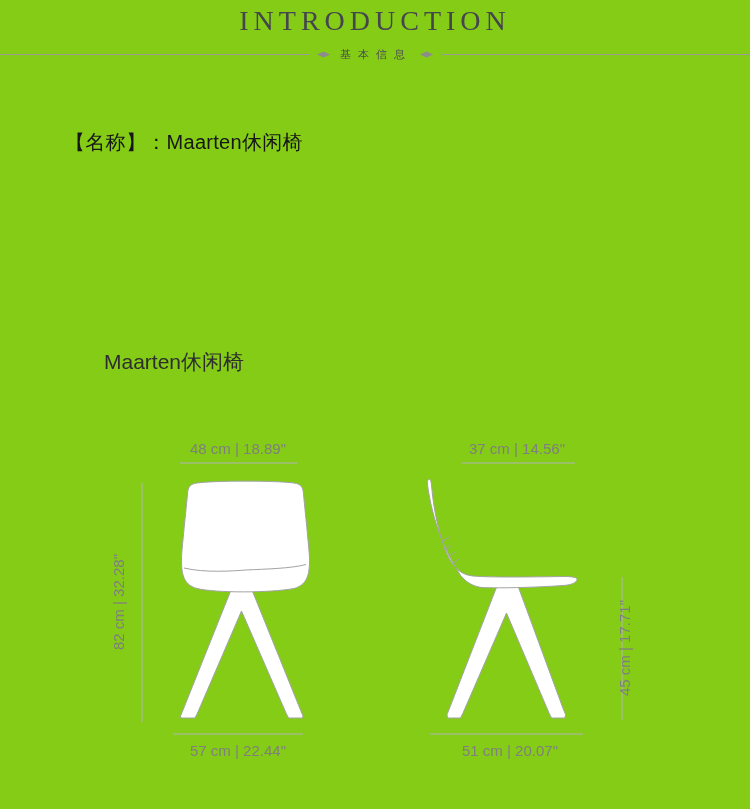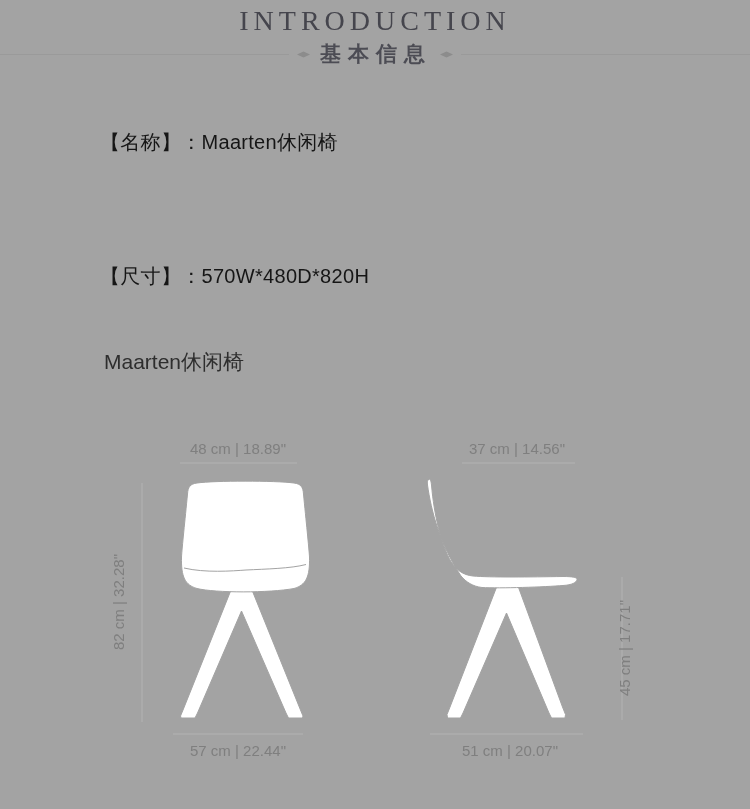--- a/index.html
+++ b/index.html
@@ -2,50 +2,50 @@
 <html><head>
 <meta charset="utf-8">
 <style>
   html,body{margin:0;padding:0;}
   body{
     width:750px;height:809px;
     background:#ffffff;
     font-family:"Liberation Sans", sans-serif;
     position:relative;overflow:hidden;
   }
-  .page{position:absolute;inset:0;background:#a3a3a3;}
+  .page{position:absolute;inset:0;background:#84cc16;}
 
   
   .intro-title{
     position:absolute;top:5px;left:0;right:0;
     text-align:center;
     font-family:"Liberation Serif", serif;
     font-size:28px;font-weight:400;
     letter-spacing:5px;
     color:#45454d;
   }
   .divider{
     position:absolute;top:44px;left:0;right:0;height:20px;
     display:flex;align-items:center;
   }
   .div-line{flex:1;height:1px;background:#9a9a9a;}
   .div-arrow{flex:0 0 auto;margin:0 8px;display:block;}
   .subtitle{
     flex:0 0 auto;
-    font-size:21px;font-weight:700;
+    font-size:11px;font-weight:400;
     letter-spacing:7px;text-indent:2px;
     color:#4c4c54;
     white-space:nowrap;
   }
 
   
   .info-row{
     position:absolute;left:65px;
     font-size:20px;color:#161616;
-    white-space:nowrap;letter-spacing:0.3px;margin-left:35px;
+    white-space:nowrap;letter-spacing:0.3px;
   }
   .row-0{top:129px}
   .row-1{top:173px}
   .row-2{top:218px}
   .row-3{top:263px}
 
   .product-name{
     position:absolute;left:104px;top:348px;
     font-size:21px;color:#2e2e2e;
     white-space:nowrap;
@@ -75,23 +75,20 @@
     </svg>
     <div class="subtitle">基本信息</div>
     <svg class="div-arrow" width="13" height="7" viewBox="0 0 13 7">
       <polygon points="0,3.5 6.5,0.4 13,3.5 6.5,6.6" fill="#8c8c8c"></polygon>
     </svg>
     <div class="div-line"></div>
   </div>
 
   <div class="info-row row-0">
     <span>【名称】：</span><span>Maarten休闲椅</span>
-  </div>
-  <div class="info-row row-3">
-    <span>【尺寸】：</span><span>570W*480D*820H</span>
   </div>
 
   <div class="product-name">Maarten休闲椅</div>
 
   <svg class="diagram-svg" width="750" height="340" viewBox="0 0 750 340">
 
     <g stroke="#a3a3a3">
 
       <path class="chair-line" d="M 231 160 L 183 280 L 180.5 286 L 181 288 L 195 288 L 197.5 283
            L 241.5 181 L 286 283 L 288.5 288 L 302.5 288 L 303 286 L 300.5 280

